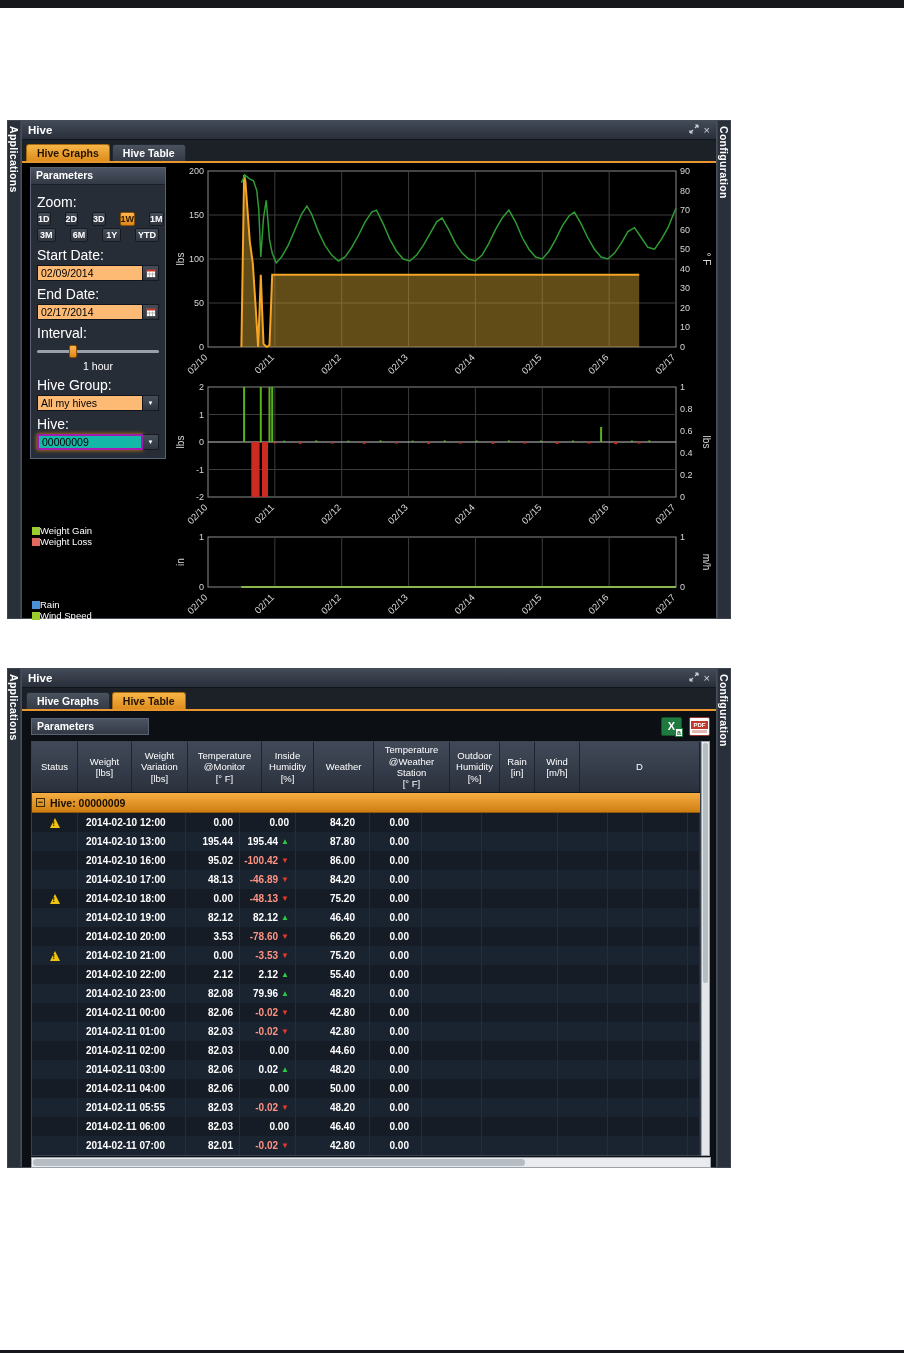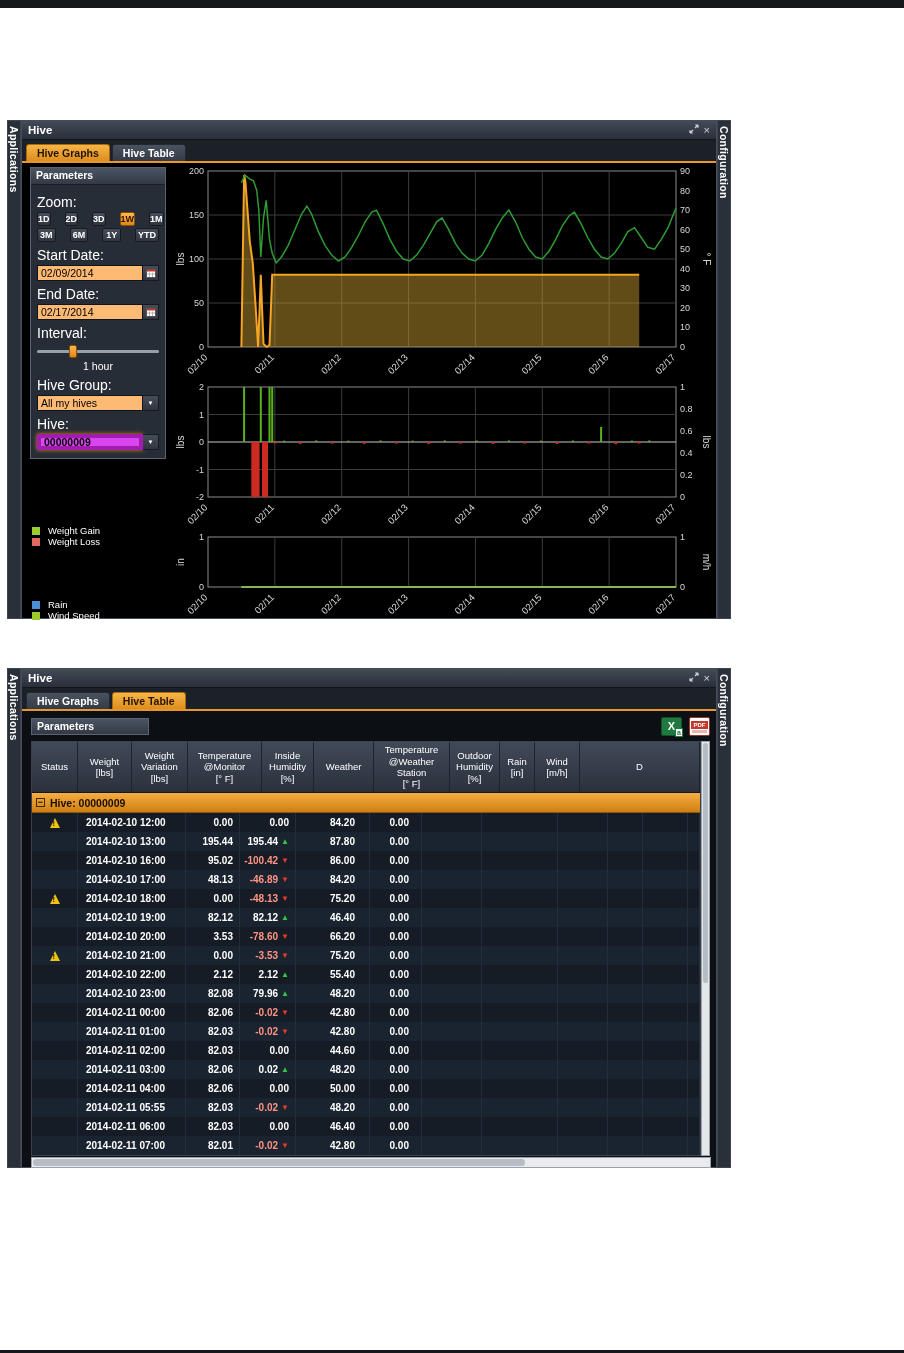--- a/index.html
+++ b/index.html
@@ -38,25 +38,25 @@
   .zbtn.wide{width:27px;}
   .zbtn.sel{background:linear-gradient(#ffb84d,#e0861a);color:#2a1600;border-color:#8a5200;}
   .field-row{display:flex;height:16px;}
   .tfield{flex:1;min-width:0;background:#fdba74;border:1px solid #11151b;color:#000;font-size:10.5px;padding:0 3px;box-sizing:border-box;font-family:"Liberation Sans",sans-serif;height:16px;}
   .mini-btn{width:16px;flex:0 0 auto;background:linear-gradient(#454d5a,#30363f);border:1px solid #171b21;border-left:none;display:flex;align-items:center;justify-content:center;color:#fff;box-sizing:border-box;}
   .dd-arrow{font-size:6px;color:#fff;}
   .slider{position:relative;height:13px;margin:4px 0 2px;}
   .slider-track{position:absolute;top:5px;left:0;right:0;height:3px;background:#9aa0a8;border-radius:2px;}
   .slider-handle{position:absolute;top:0;left:26%;width:8px;height:13px;background:linear-gradient(#ffb84d,#e0861a);border:1px solid #8a5200;border-radius:2px;box-sizing:border-box;}
   .interval-val{color:#fff;font-size:10.5px;text-align:center;margin:1px 0 2px;}
-  .hive-field{background:#d946ef;border:4px solid #a21caf;box-shadow:0 0 4px rgba(255,150,0,0.85);font-weight:bold;}
+  .hive-field{background:#14b8a6;border:2px solid #a21caf;box-shadow:0 0 4px rgba(255,150,0,0.85);font-weight:normal;}
   .legend{margin-left:2px;}
   .legend1{margin-top:66px;}
   .legend2{margin-top:52px;}
-  .leg-item{display:flex;align-items:center;gap:8px;height:11px;}
+  .leg-item{display:flex;align-items:center;gap:0;height:11px;}
   .swatch{width:8px;height:8px;flex:0 0 auto;}
   .leg-label{color:#fff;font-size:9.5px;}
   .charts-col{flex:1;min-width:0;padding-top:2px;}
   .charts-col svg{display:block;}
 
   
   .content2{flex:1;background:#0c0f14;padding:4px 6px 0 9px;box-sizing:border-box;min-height:0;}
   .toolbar2{display:flex;align-items:center;height:22px;margin-bottom:4px;}
   .params-btn{width:118px;height:17px;background:linear-gradient(#4b5463,#333a45);border:1px solid #5a6372;color:#fff;font-size:10.5px;font-weight:bold;padding-left:5px;display:flex;align-items:center;box-sizing:border-box;}
   .tb-spacer{flex:1;}

